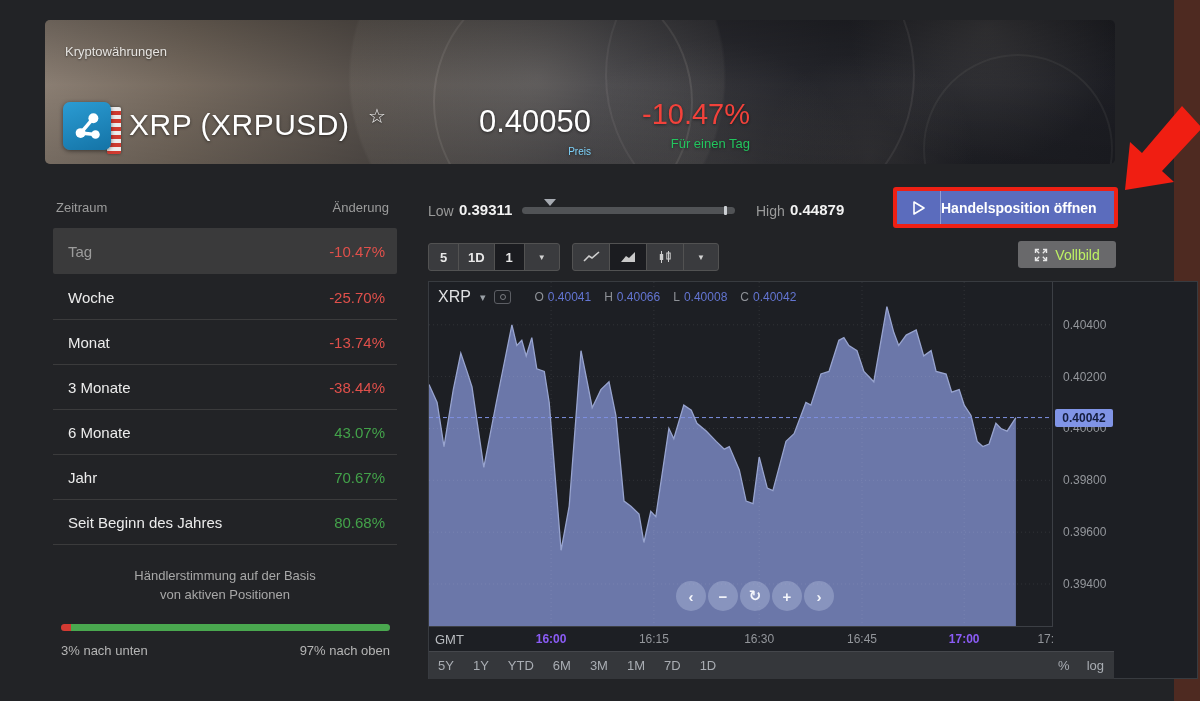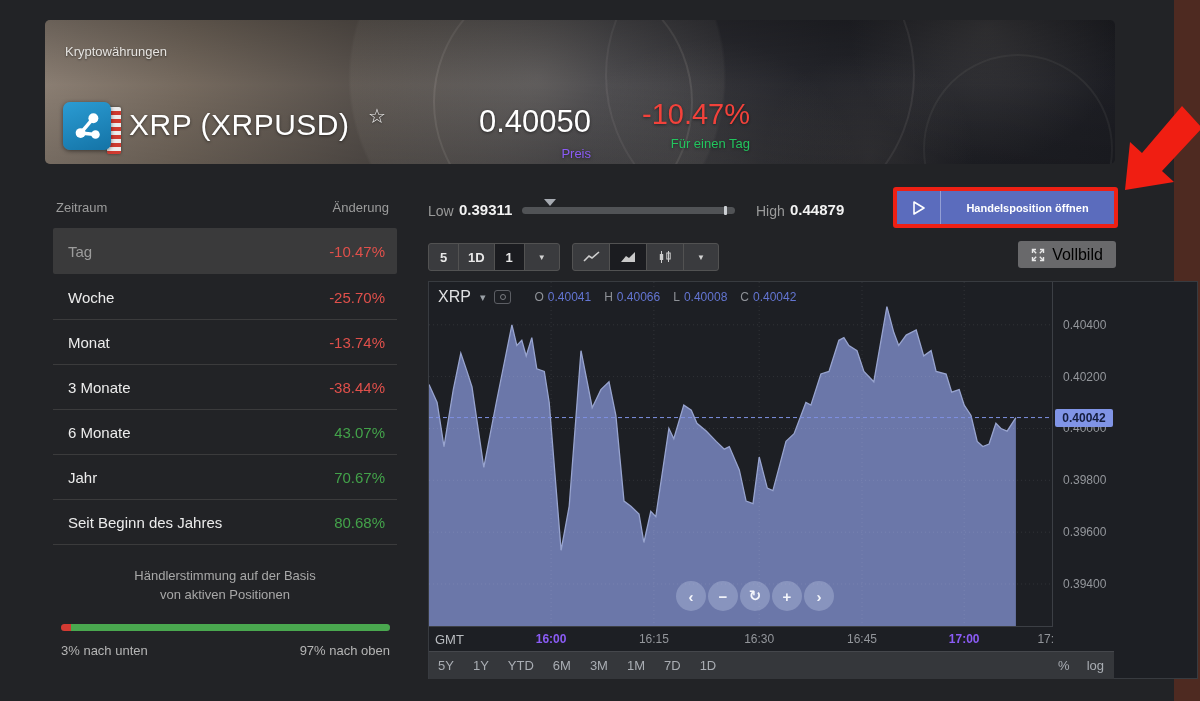--- a/index.html
+++ b/index.html
@@ -25,21 +25,21 @@
 .flag{position:absolute;left:62px;top:87px;width:14px;height:47px;border-radius:2px;
  background:repeating-linear-gradient(180deg,#ececec 0 4px,#cf3a30 4px 8px);box-shadow:0 0 3px rgba(0,0,0,.5)}
 .xrp-badge{position:absolute;left:18px;top:82px;width:48px;height:48px;border-radius:7px;
  background:linear-gradient(160deg,#2b9cd3,#1473a6);box-shadow:0 1px 4px rgba(0,0,0,.5);
  display:flex;align-items:center;justify-content:center}
 .banner-title{position:absolute;left:84px;top:88px;font-size:30px;font-weight:300;color:#fff;
  letter-spacing:.5px;text-shadow:0 1px 3px rgba(0,0,0,.5)}
 .star{position:absolute;left:323px;top:84px;font-size:20px;color:#f0f0f0;cursor:pointer;text-shadow:0 1px 2px rgba(0,0,0,.5)}
 .price-block{position:absolute;left:380px;top:84px;width:166px;text-align:right;text-shadow:0 1px 3px rgba(0,0,0,.5)}
 .price{font-size:31px;color:#fff}
-.price-label{font-size:13px;color:#8b5cf6;margin-top:6px}
+.price-label{font-size:10px;color:#7dd3fc;margin-top:6px}
 .change-block{position:absolute;left:585px;top:78px;width:120px;text-align:right;text-shadow:0 1px 3px rgba(0,0,0,.45)}
 .change{font-size:29px;color:#f2423b}
 .change-label{font-size:13px;color:#22c55e;margin-top:5px}
 
 
 .maroon-strip{position:absolute;left:1174px;top:0;width:26px;height:701px;background:#4e2a21}
 .arrow-svg{position:absolute;left:1080px;top:90px;z-index:50;pointer-events:none}
 
 
 .side-header{position:absolute;left:53px;top:200px;width:344px;display:flex;justify-content:space-between;
@@ -69,24 +69,24 @@
 .range-marker{position:absolute;top:-8px;width:0;height:0;border-left:6px solid transparent;
  border-right:6px solid transparent;border-top:7px solid #a7abb2}
 .range-notch{position:absolute;top:-1px;width:3px;height:9px;border-radius:1px;background:#cdd0d4}
 
 
 .trade-outline{position:absolute;left:893px;top:187px;width:225px;height:41px;border:4px solid #ee2014;
  border-radius:3px;z-index:40}
 .trade-btn{width:100%;height:100%;background:#5b6cbd;display:flex;align-items:center;cursor:pointer}
 .trade-play{width:44px;display:flex;align-items:center;justify-content:center;height:100%;
  border-right:1px solid rgba(255,255,255,.35)}
-.trade-label{flex:1;text-align:center;font-size:11px;font-weight:700;color:#fff}
+.trade-label{flex:1;font-size:14px;font-weight:700;color:#fff}
 .fullscreen-btn{position:absolute;left:1018px;top:241px;width:98px;height:27px;background:#69696b;
  border-radius:3px;display:flex;align-items:center;justify-content:center;gap:7px;cursor:pointer}
-.fullscreen-label{font-size:16px;color:#000000}
+.fullscreen-label{font-size:14px;color:#bef264}
 
 
 .tb-group{position:absolute;top:243px;height:28px;display:flex;border:1px solid #525252;
  border-radius:3px;overflow:hidden;background:#3a3b3e}
 .tb-int{left:428px}
 .tb-type{left:572px}
 .tbtn{min-width:30px;padding:0 9px;display:flex;align-items:center;justify-content:center;
  font-size:13px;font-weight:700;color:#e8e8e8;border-right:1px solid #525252;cursor:pointer}
 .tbtn:last-child{border-right:none}
 .tbtn.on{background:#1b1c20}

